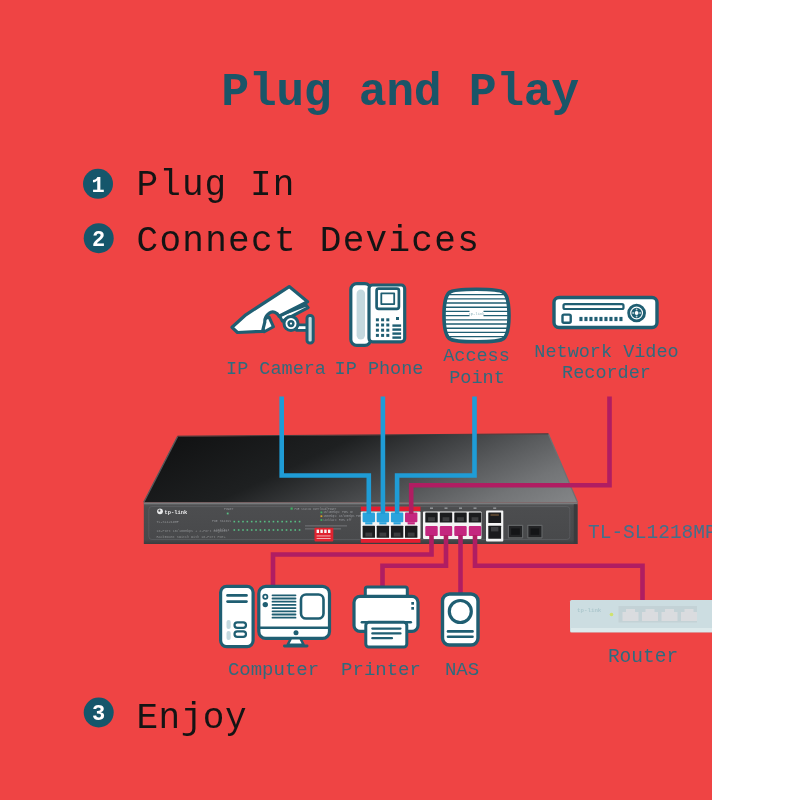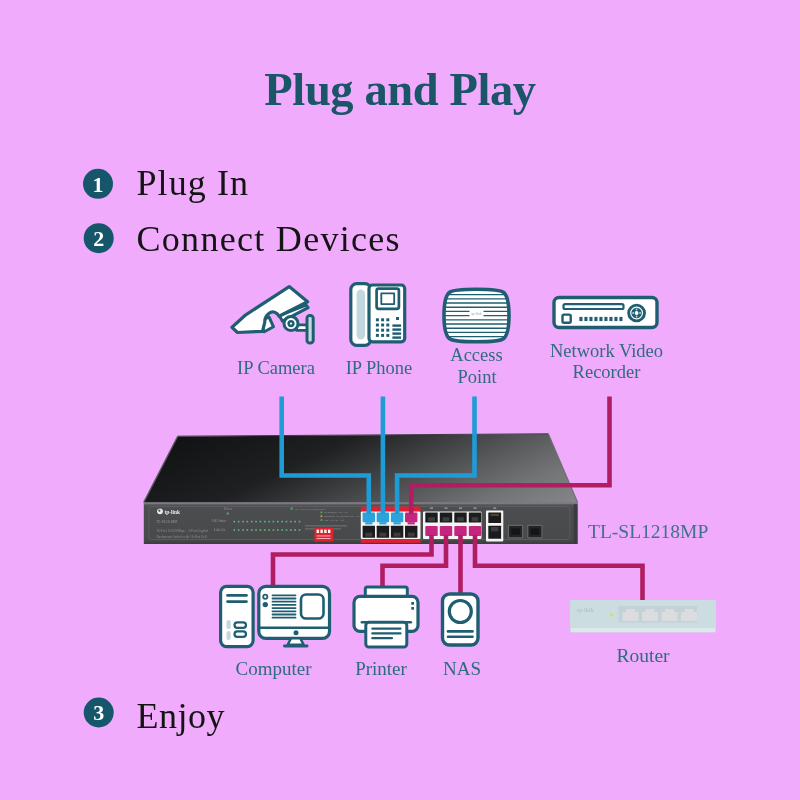--- a/index.html
+++ b/index.html
@@ -1,17 +1,17 @@
 <!DOCTYPE html>
 <html><head>
 <meta charset="utf-8">
 <style>
   html,body{margin:0;padding:0;background:#ffffff;}
-  #page{position:relative;width:800px;height:800px;background:#f0abfc;overflow:hidden;
-        font-family:Liberation Serif, serif;}
+  #page{position:relative;width:712px;height:800px;background:#ef4444;overflow:hidden;
+        font-family:Liberation Mono, monospace;}
   svg{position:absolute;left:0;top:0;}
   #page{will-change:transform;}
 </style>
 </head>
 <body>
 <div id="page">
 <svg width="800" height="800" viewBox="0 0 800 800">
   <defs>
     <linearGradient id="topGrad" gradientUnits="userSpaceOnUse" x1="177" y1="437" x2="274" y2="644">
       <stop offset="0" stop-color="#111213"></stop>

